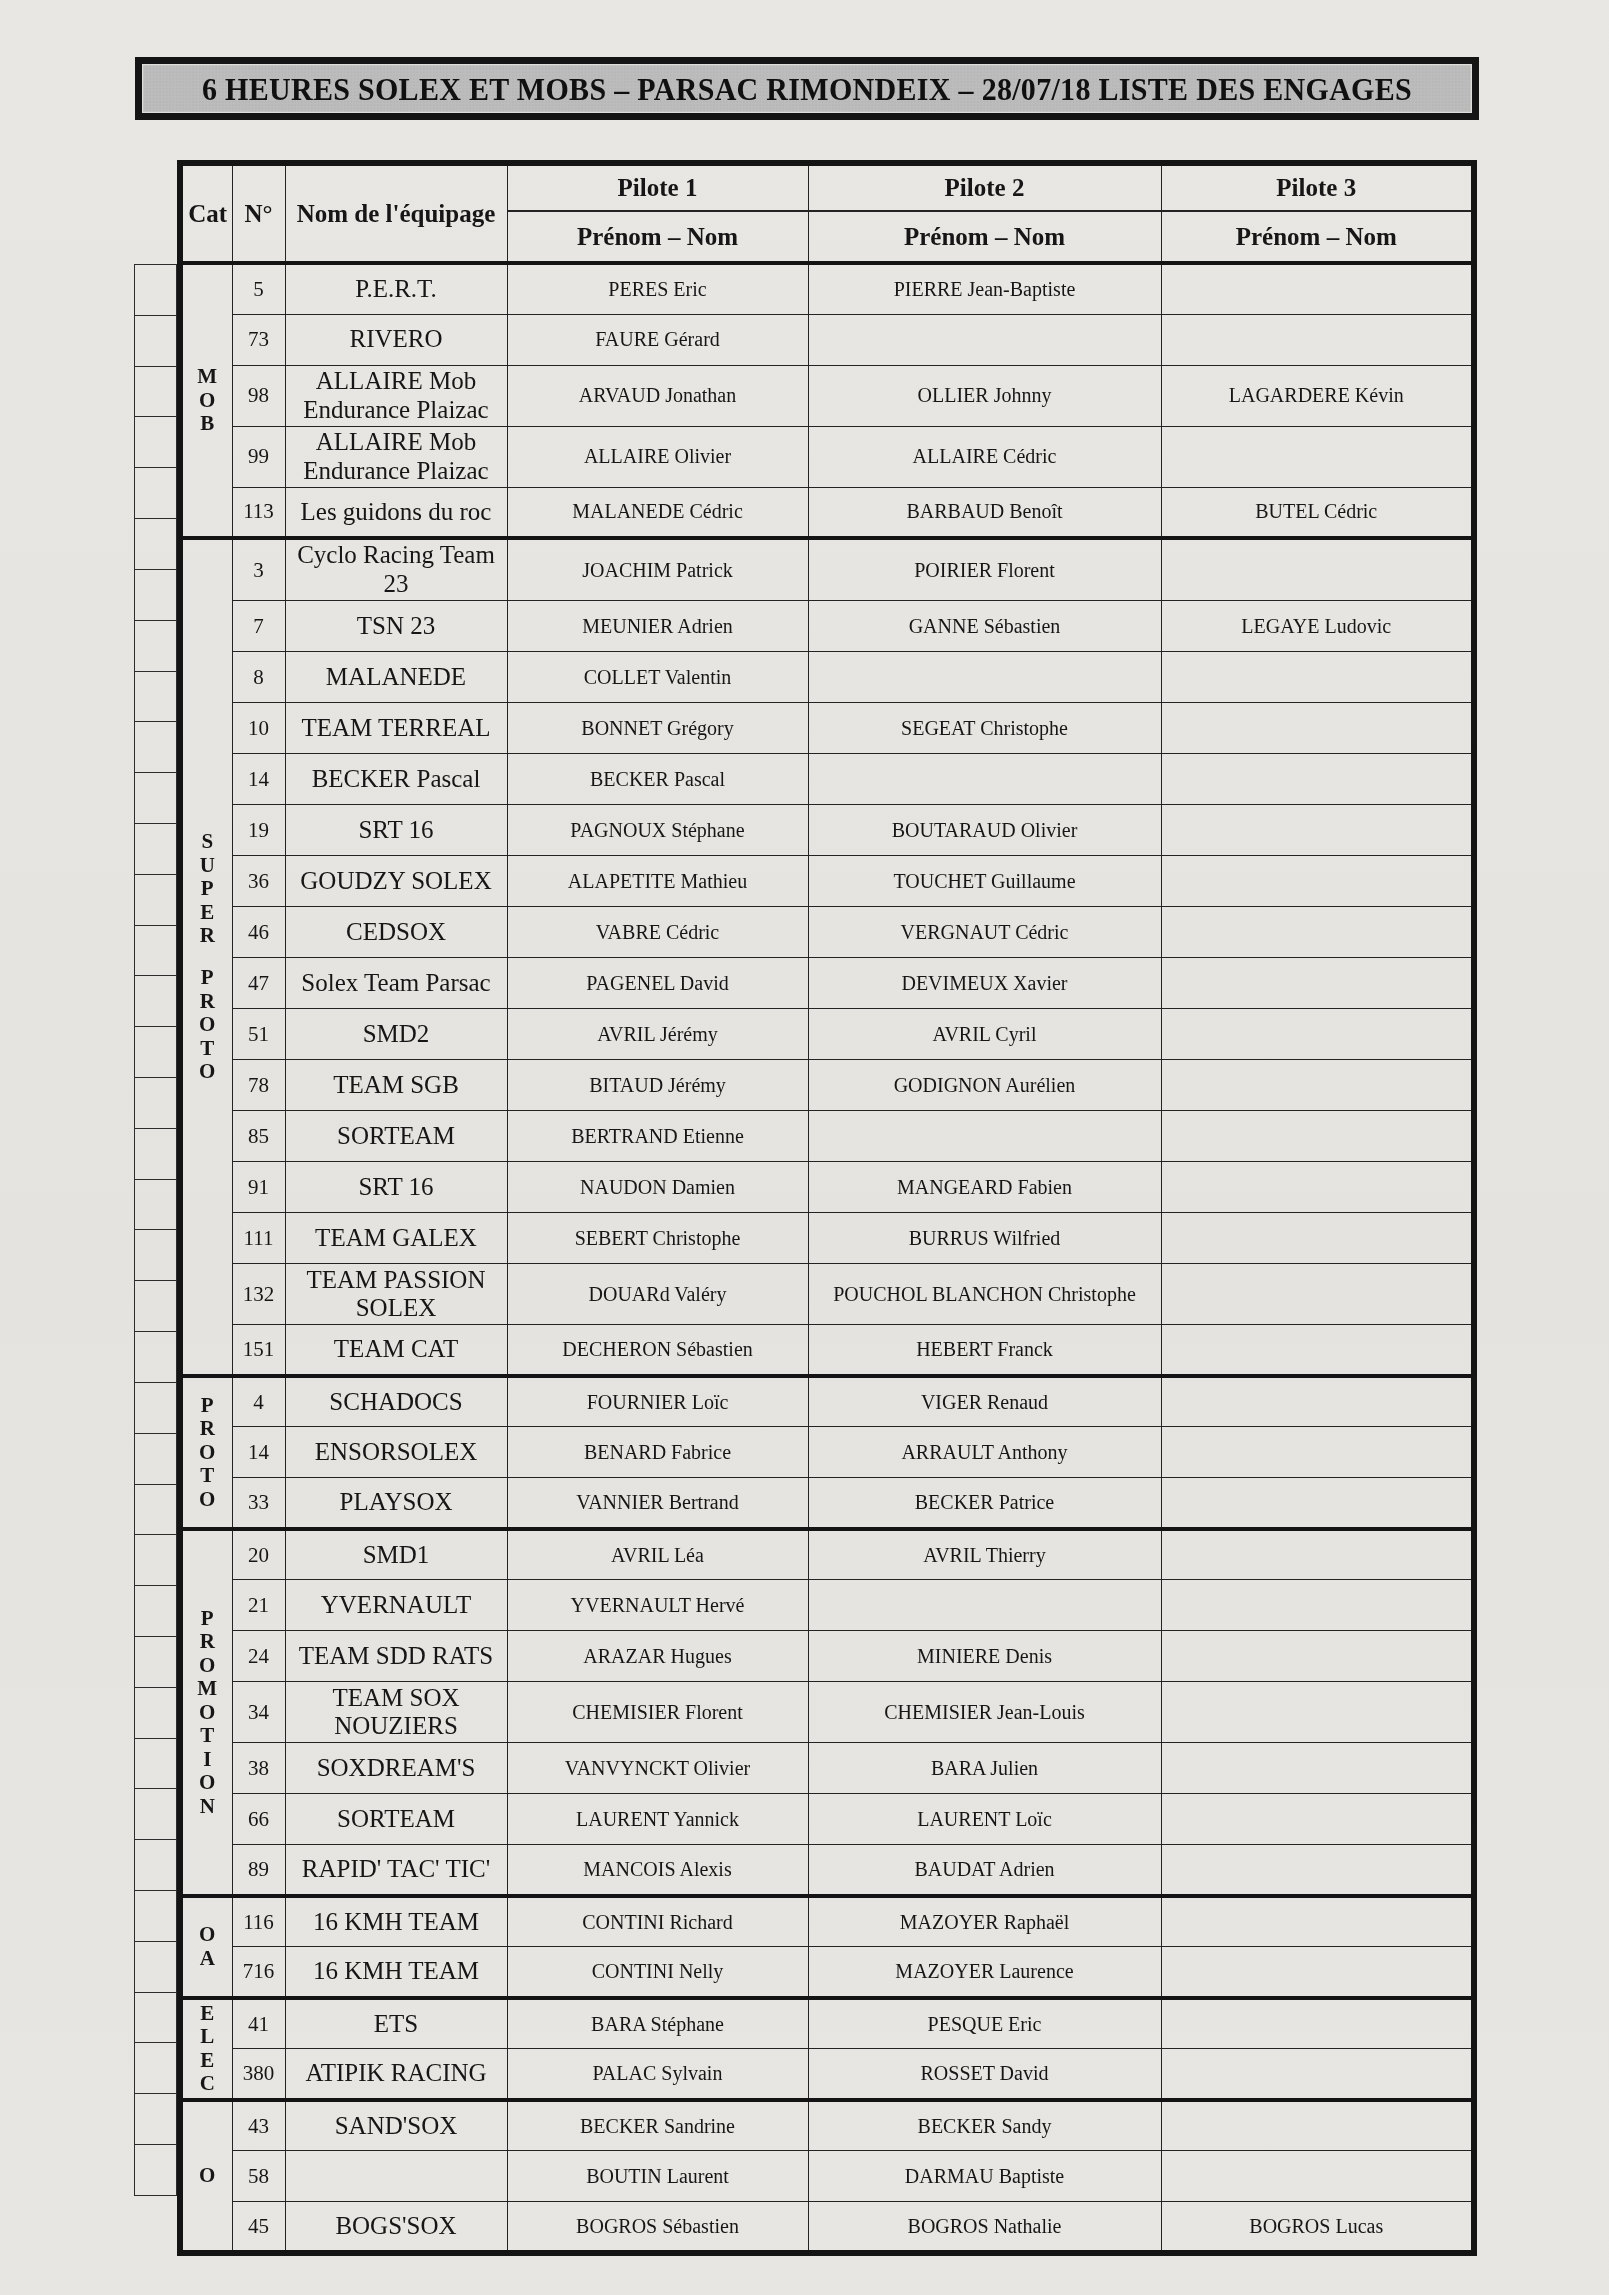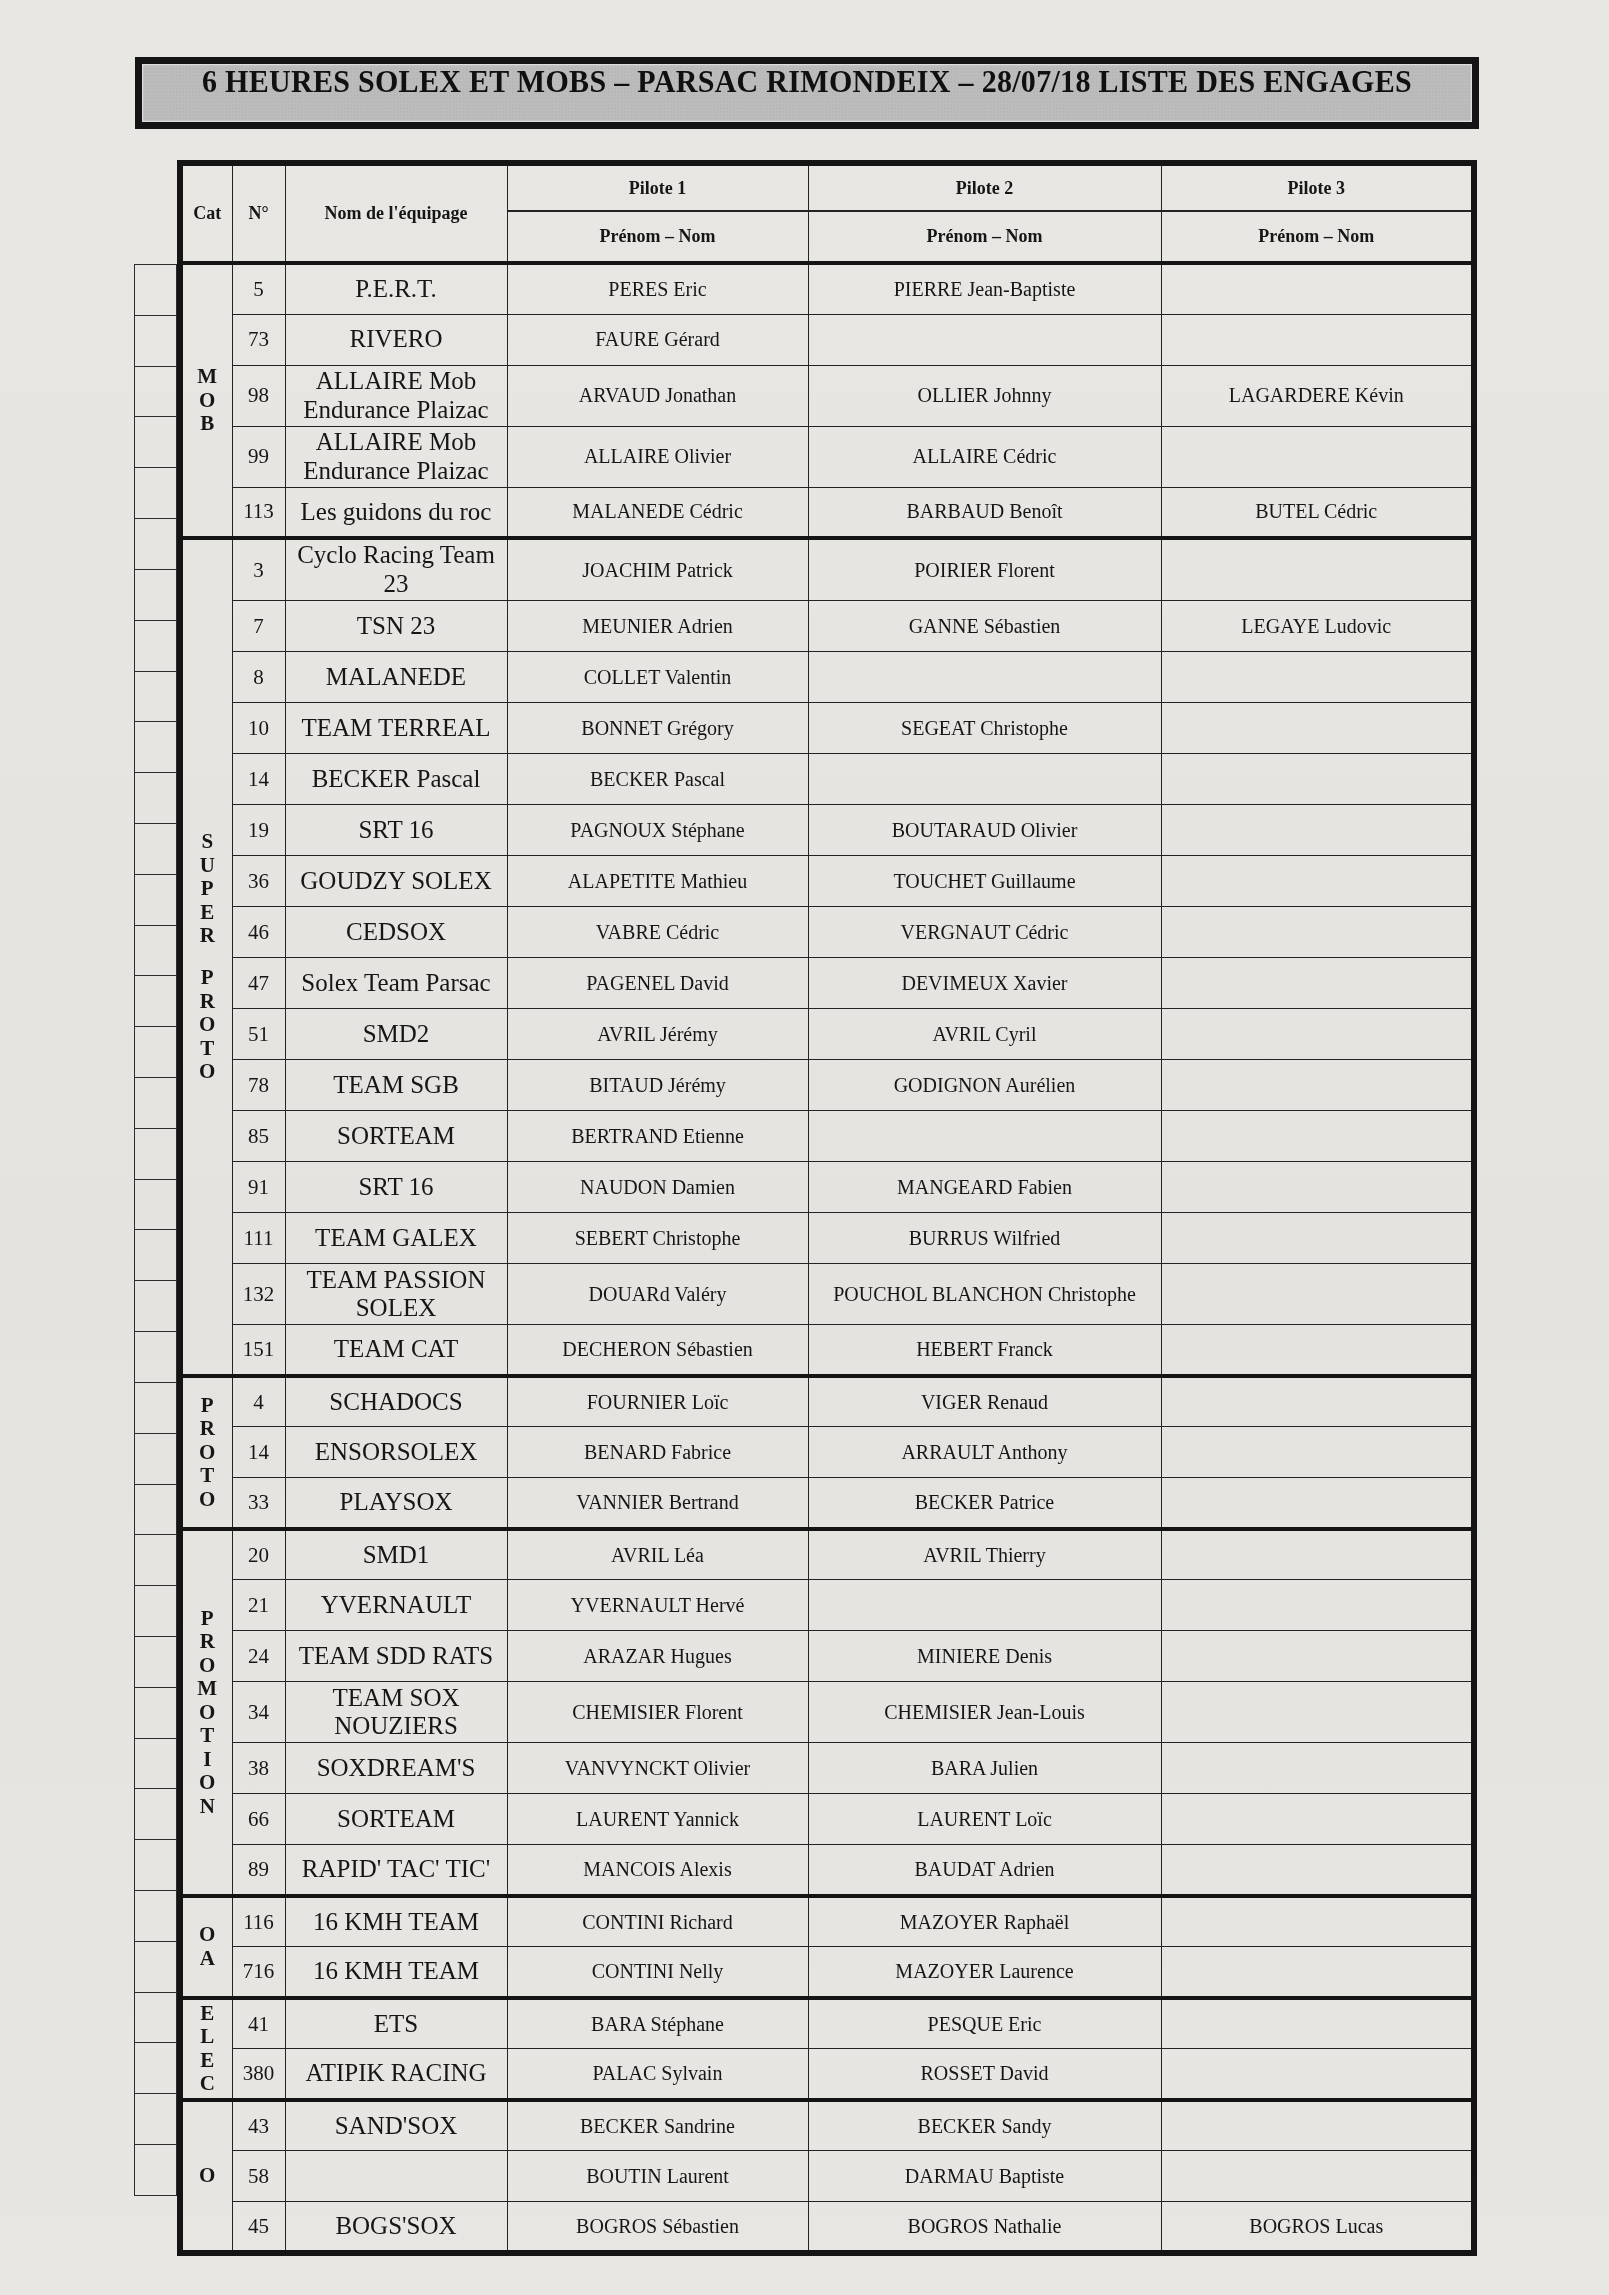--- a/index.html
+++ b/index.html
@@ -16,29 +16,29 @@
     color: #161616;
     overflow: hidden;
   }
 
   
   .title-bar {
     position: absolute;
     left: 135px;
     top: 57px;
     width: 1344px;
-    height: 72px;
+    height: 63px;
     box-sizing: border-box;
     border: 7.3px solid #141414;
     background-color: #bcbcbc;
     background-image: radial-gradient(circle, #a4a4a4 22%, rgba(0,0,0,0) 26%);
     background-size: 3.3px 3.3px;
     box-shadow: inset 0 0 0 1.3px #dedddb;
     display: flex;
-    align-items: flex-start;
+    align-items: center;
     justify-content: center;
   }
   .title-bar .title-text {
     font-weight: bold;
     font-size: 30px;
     letter-spacing: 0.3px;
     white-space: nowrap;
     color: #101010;
     transform: scaleY(1.05);
   }
@@ -80,21 +80,21 @@
     text-align: center;
     vertical-align: middle;
     padding: 1.3px 5.3px;
     overflow: hidden;
   }
   thead { border-bottom: 4.7px solid #141414; }
   thead tr.hrow1 { height: 48px; }
   thead tr.hrow2 { height: 52px; margin-top: 42px; }
   thead th {
     font-weight: bold;
-    font-size: 18px;
+    font-size: 25px;
   }
   thead tr.hrow1 th.pilot { border-bottom: 2px solid #232323; }
 
   tbody { border-top: 4.7px solid #141414; }
   tbody tr { height: 51px; }
 
   td.catcell {
     padding: 0;
   }
   .vert {

